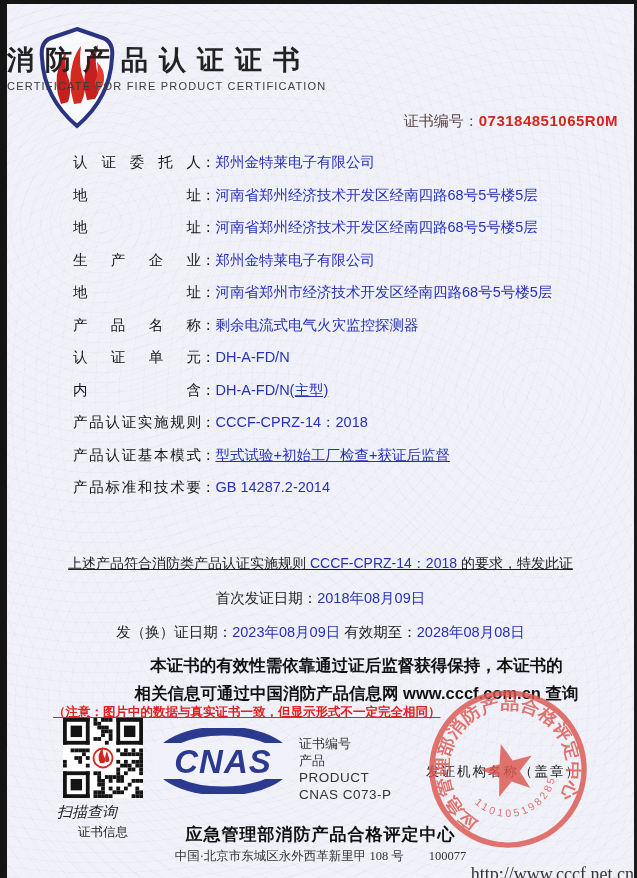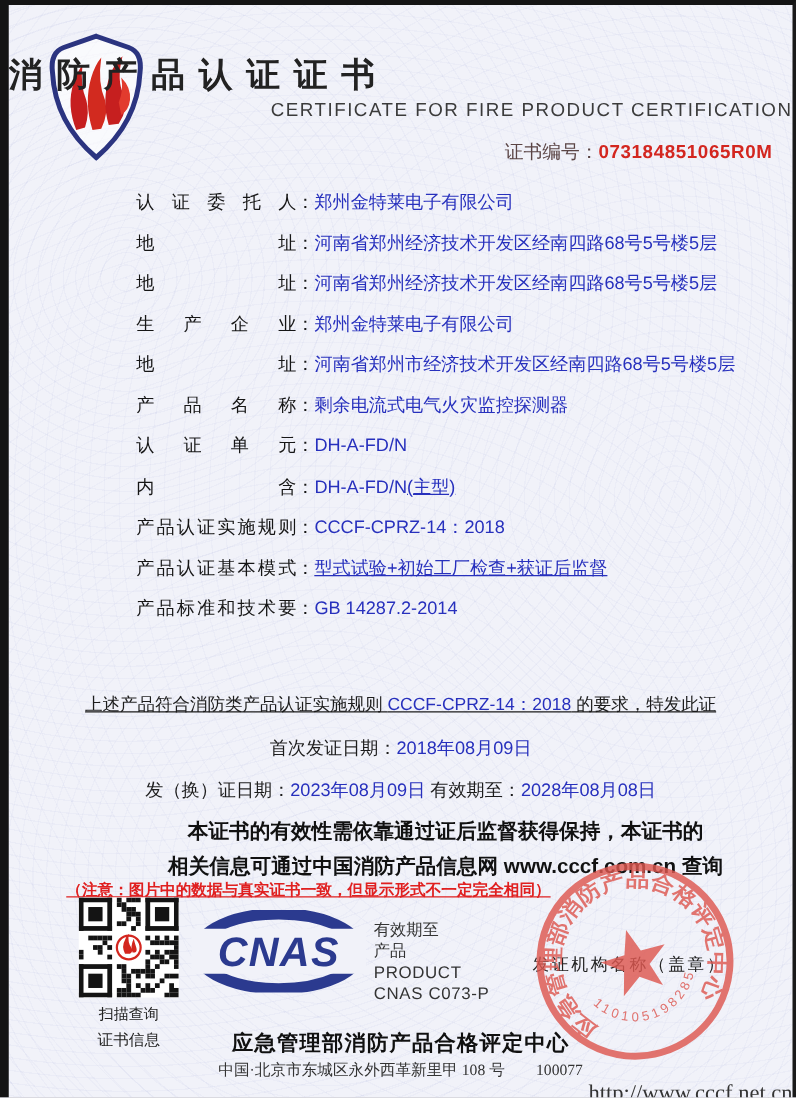--- a/index.html
+++ b/index.html
@@ -10,43 +10,43 @@
       repeating-radial-gradient(circle at 15% 25%, rgba(130,140,205,0.06) 0 1px, transparent 1px 10px),
       repeating-radial-gradient(circle at 85% 45%, rgba(130,140,205,0.05) 0 1px, transparent 1px 12px),
       repeating-radial-gradient(circle at 40% 80%, rgba(130,140,205,0.05) 0 1px, transparent 1px 11px);
     border-left:7px solid #141414;border-top:4px solid #141414;border-right:3px solid #1a1a1a;
     box-sizing:border-box;overflow:hidden;
     font-family:"Liberation Sans", sans-serif;color:#1c1c1c;
   }
   .abs{position:absolute;}
   
   .title{top:38px;left:0;width:100%;text-align:left;font-size:27px;font-weight:bold;letter-spacing:11px;color:#222;}
-  .subtitle{top:76px;left:0;width:100%;text-align:right;font-size:15px;letter-spacing:1.2px;color:#3b3b3b;}
+  .subtitle{top:76px;left:0;width:100%;text-align:left;font-size:11px;letter-spacing:1.2px;color:#3b3b3b;}
   .certno{top:108px;right:16px;font-size:15px;}
   .certno .lbl{color:#5a4444;}
   .certno .num{color:#d3261f;font-weight:bold;letter-spacing:0.5px;}
   
   .fields{top:148px;left:66px;right:14px;}
   .frow{margin-bottom:11.5px;font-size:14.5px;line-height:21px;white-space:nowrap;}
-  .flabel{display:inline-block;width:128px;text-align:justify;text-align-last:justify;color:#161616;vertical-align:top;margin-left:36px;}
+  .flabel{display:inline-block;width:128px;text-align:justify;text-align-last:justify;color:#161616;vertical-align:top;}
   .fsep{color:#161616;}
   .fval{color:#2730bd;}
   .u{text-decoration:underline;margin-top:14px;}
   
   .statement{top:551px;left:0;width:100%;text-align:center;font-size:14px;text-decoration:underline;}
   .statement .blue{color:#2730bd;}
   .dateline1{top:585px;left:0;width:100%;text-align:center;font-size:14.5px;}
   .dateline2{top:619px;left:0;width:100%;text-align:center;font-size:14.5px;}
   .dval{color:#2730bd;}
   
   .notice{top:647px;left:0;width:100%;text-align:center;font-size:16.5px;font-weight:bold;line-height:28px;color:#111;padding-left:36px;}
   .rednote{top:700px;left:46px;font-size:12.5px;font-weight:bold;color:#e02020;text-decoration:underline;}
   
   .qrwrap{left:56px;top:714px;width:80px;height:80px;background:#fff;}
-  .qrcap1{left:50px;top:799px;width:92px;text-align:center;font-size:12px;color:#222;}
+  .qrcap1{left:50px;top:799px;width:92px;text-align:left;font-size:15px;color:#222;font-style:italic;}
   .qrcap2{left:50px;top:820px;width:92px;text-align:center;font-size:12.5px;color:#222;}
   
   .cnaslogo{left:146px;top:724px;}
   .cnastext{left:292px;top:731px;font-size:13px;line-height:17px;color:#333;}
   .cnastext .en{font-size:13.5px;letter-spacing:0.5px;}
   
   .sealwrap{left:403px;top:683px;width:196px;height:168px;}
   .sealoverlay{left:419px;top:759px;width:200px;font-size:13.5px;color:#222;letter-spacing:2px;z-index:1;}
   .sealwrap{z-index:2;}
   
@@ -229,21 +229,21 @@
   </svg>
   <div class="abs qrcap1">扫描查询</div>
   <div class="abs qrcap2">证书信息</div>
 
   <svg class="abs cnaslogo" width="140" height="66" viewBox="0 0 140 66">
     <ellipse cx="70" cy="33" rx="65" ry="30" fill="none" stroke="#2b3a8f" stroke-width="9"></ellipse>
     <rect x="0" y="15" width="140" height="36" fill="#f1f2f9"></rect>
     <text x="70" y="45" text-anchor="middle" font-family="Liberation Sans, sans-serif" font-size="33" font-weight="bold" font-style="italic" fill="#2b3a8f" letter-spacing="1">CNAS</text>
   </svg>
   <div class="abs cnastext">
-    <div>有效期至</div>
+    <div>证书编号</div>
     <div>产品</div>
     <div class="en">PRODUCT</div>
     <div class="en">CNAS C073-P</div>
   </div>
 
   <div class="abs sealoverlay">发证机构名称（盖章）</div>
 
   <svg class="abs sealwrap" width="196" height="168" viewBox="0 0 196 168">
     <g transform="rotate(-16 98 82)" opacity="0.82">
       <circle cx="98" cy="82" r="76" fill="none" stroke="#dd5750" stroke-width="5.5"></circle>

